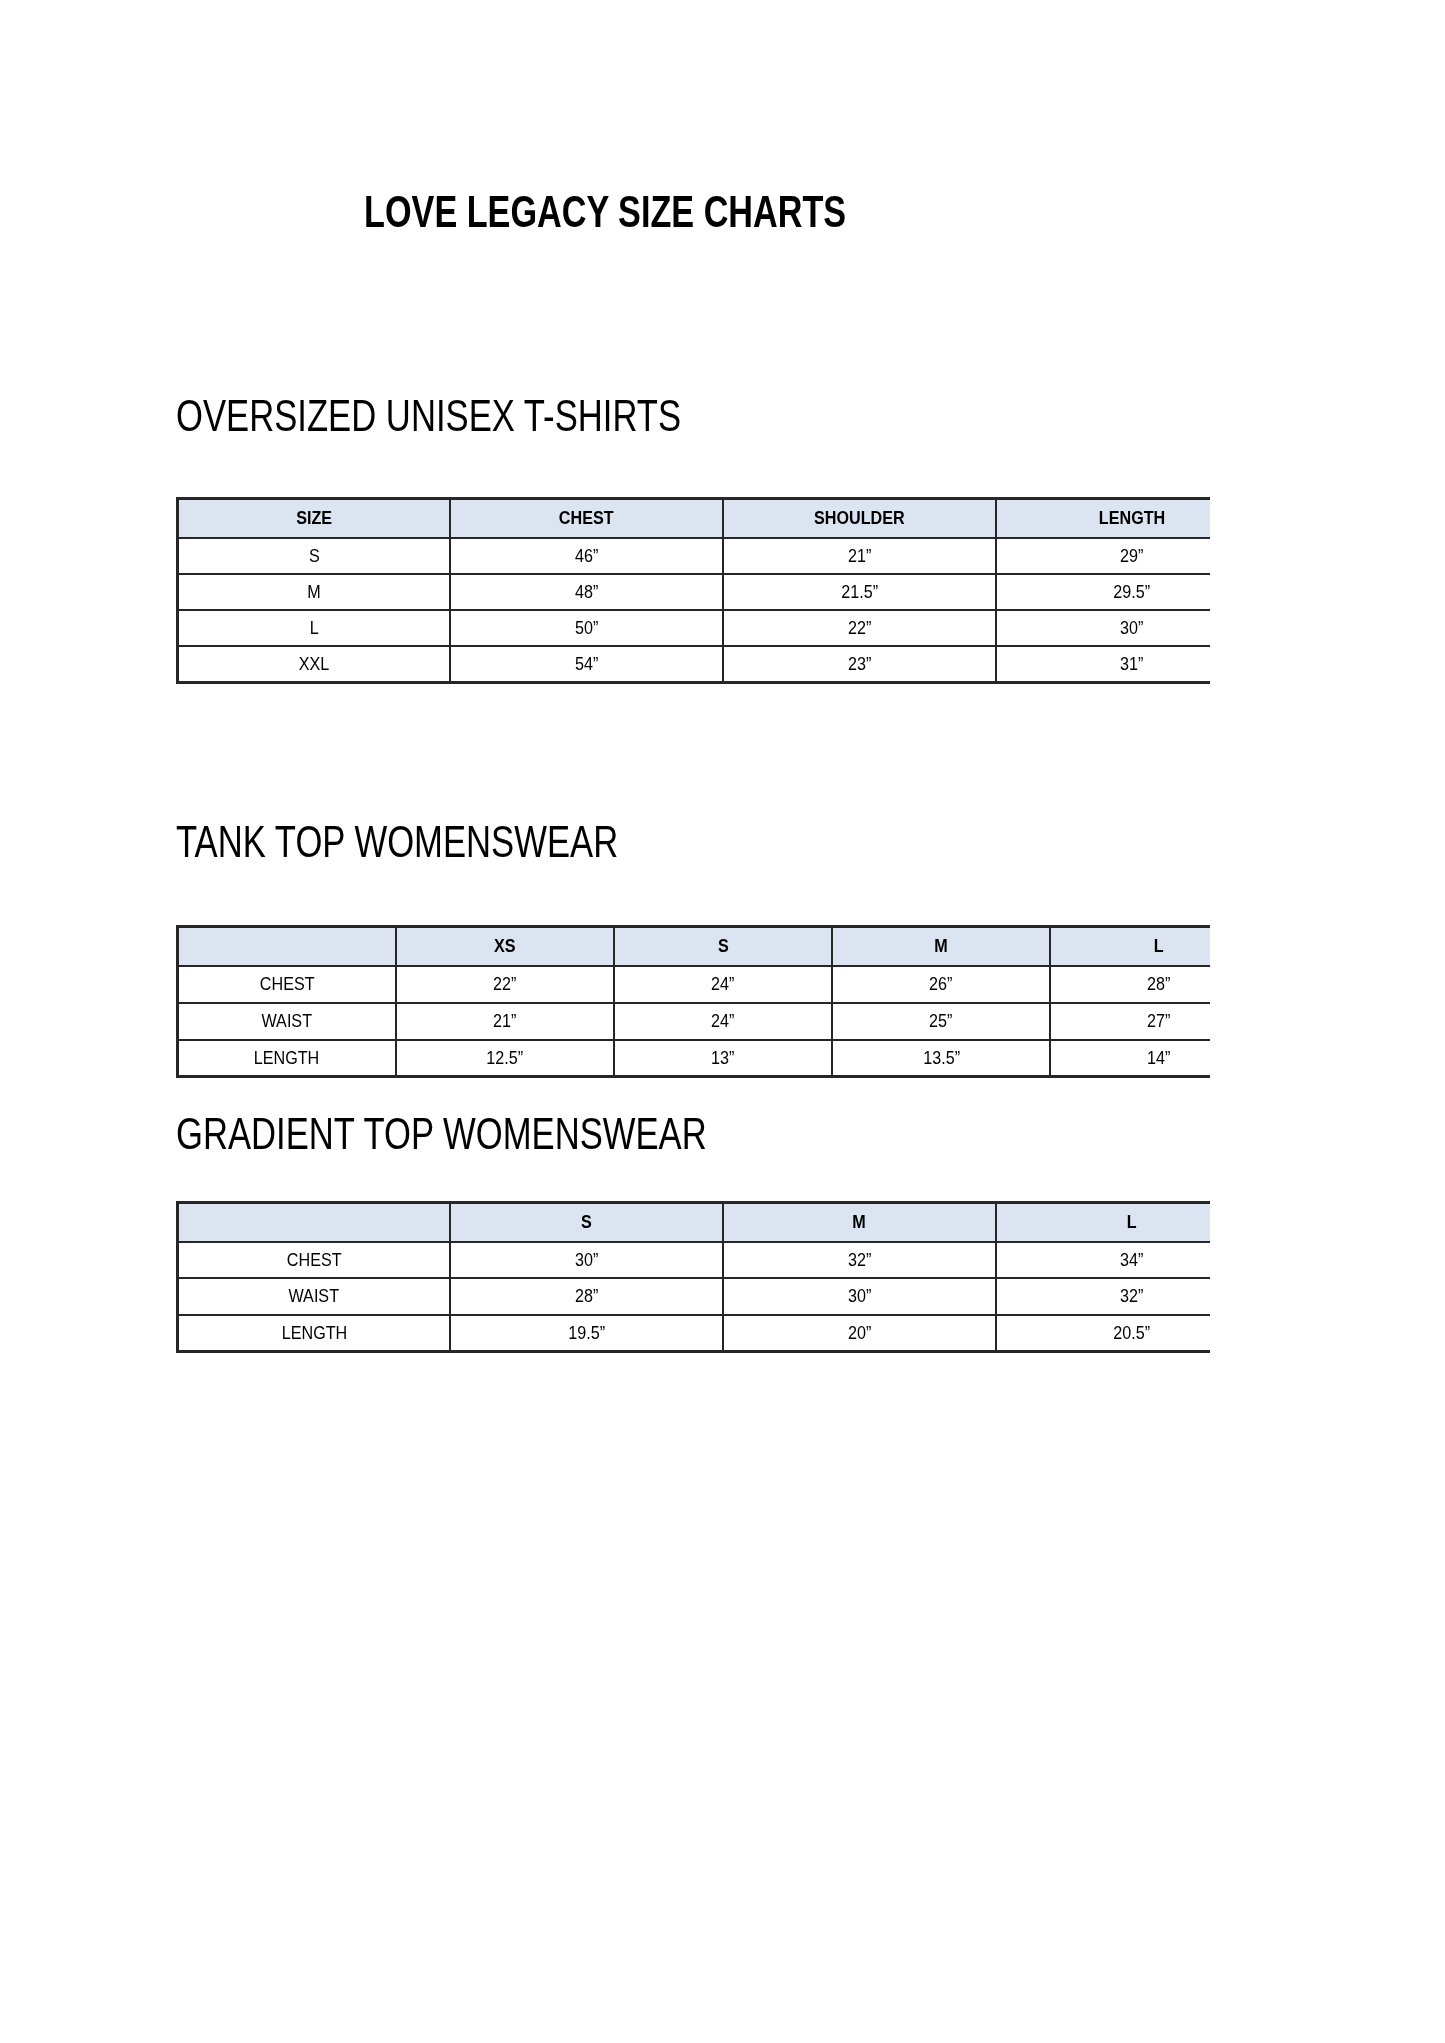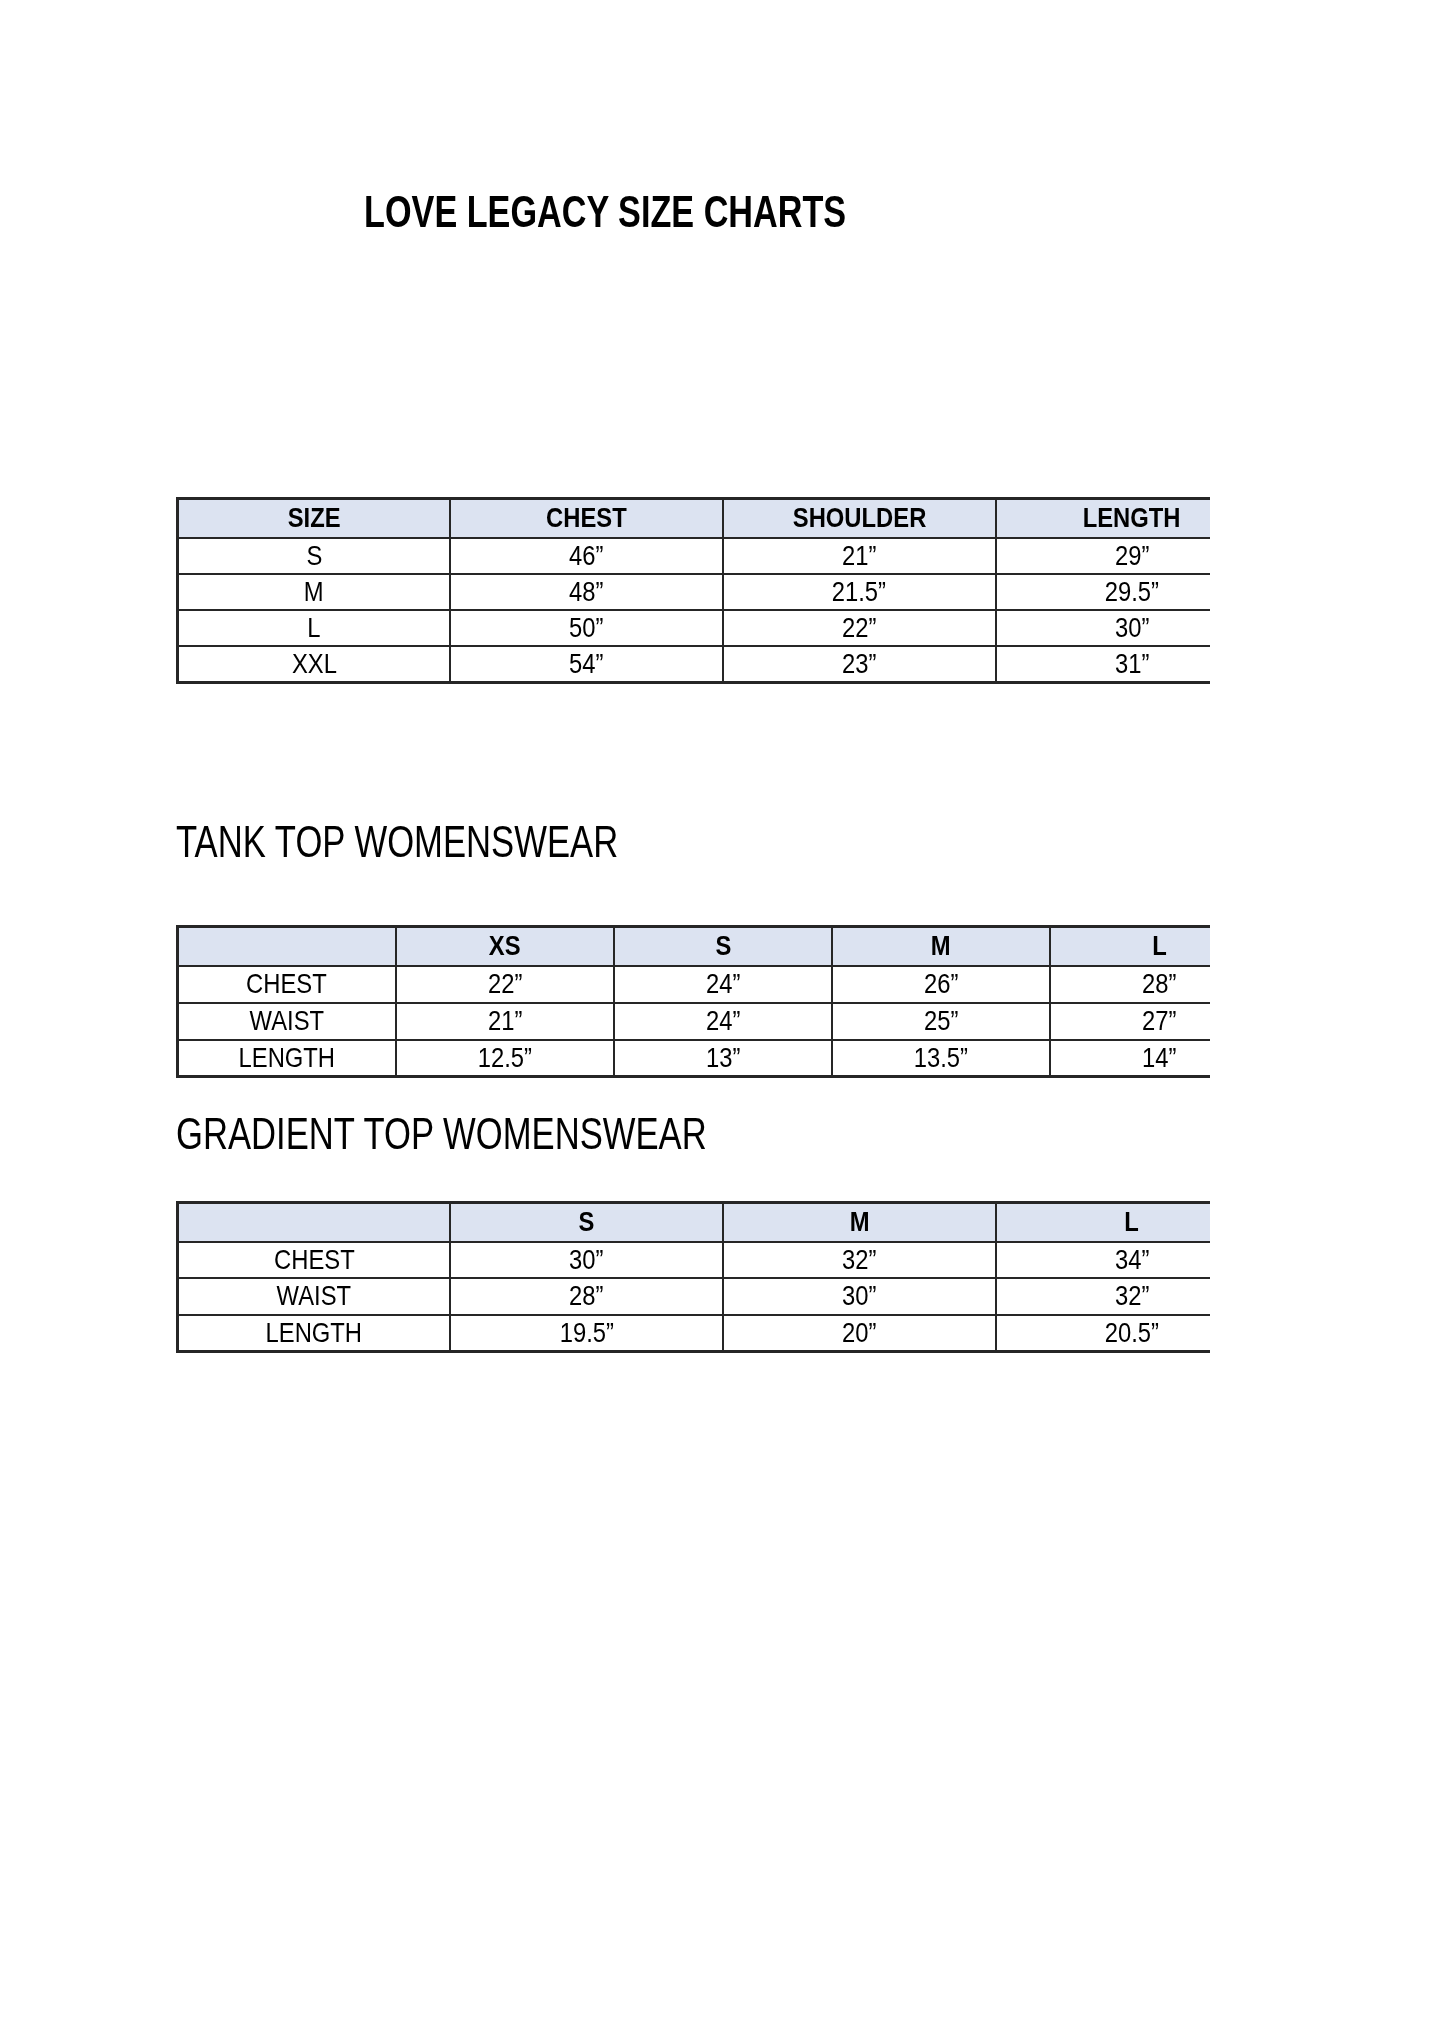--- a/index.html
+++ b/index.html
@@ -50,41 +50,42 @@
     border:3px solid #262626;
   }
   .table-1{top:497px;}
   .table-2{top:925px;}
   .table-3{top:1201px;}
   .size-table th,.size-table td{
     border:2px solid #262626;
     padding:0;
     text-align:center;
     vertical-align:middle;
-    font-size:28px;
+    font-size:19px;
     overflow:hidden;
   }
   .size-table thead tr{height:39px;}
   .size-table thead th{
     background:#dce3f1;
     font-weight:bold;
   }
   .table-1 tbody tr{height:36.2px;}
   .table-2 tbody tr{height:37px;}
   .table-3 tbody tr{height:36.5px;}
   .size-table td{font-weight:400;}
   .cx{display:inline-block;transform:scaleX(0.85);transform-origin:50% 50%;white-space:nowrap;}
 </style>
 </head>
 <body>
 
 <div class="page">
 
   <h1 class="title"><span class="tx">LOVE LEGACY SIZE CHARTS</span></h1>
 
+  <h2 class="heading heading-1"><span class="hx">OVERSIZED UNISEX T-SHIRTS</span></h2>
 
   <table class="size-table table-1">
     <colgroup>
       <col style="width:25%">
         <col style="width:25%">
         <col style="width:25%">
         <col style="width:25%">
     </colgroup>
     <thead>
       <tr>

